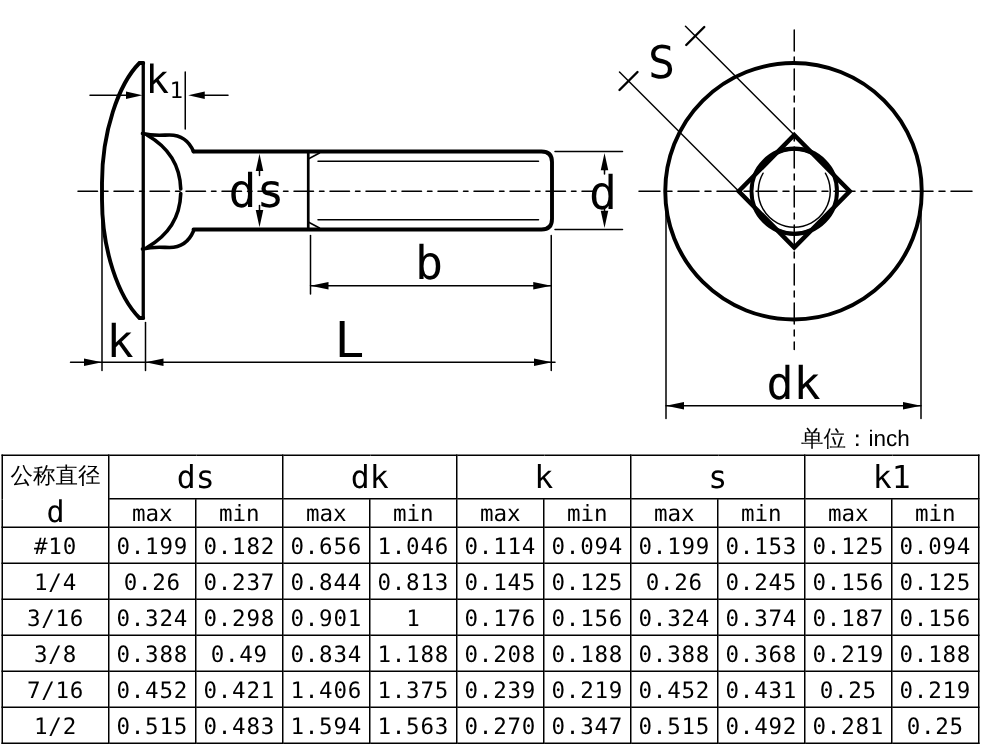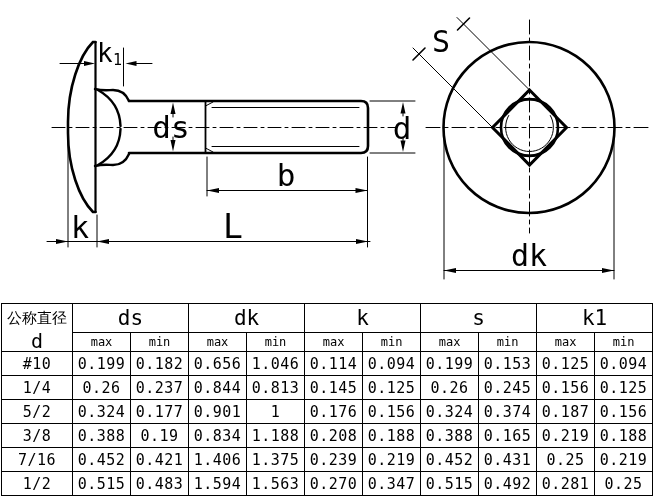--- a/index.html
+++ b/index.html
@@ -11,21 +11,21 @@
   table.spec{position:absolute;top:303px;left:1px;border-collapse:collapse;table-layout:fixed;
              width:652px;}
   table.spec td,table.spec th{border:1.5px solid #000;padding:0;text-align:center;
              vertical-align:middle;font-weight:normal;overflow:hidden;white-space:nowrap;}
   tr.group-row{height:29px;}
   tr.sub-row{height:19px;}
   tr.data-row{height:24px;margin-top:32px;}
   .corner-cell div.cn{font-size:15px;line-height:27px;font-family:Liberation Serif, serif;}
   .corner-cell div.dd{font-size:20px;line-height:18px;font-family:"DejaVu Sans Mono",monospace;}
   .group-cell{font-size:21px;font-family:"DejaVu Sans Mono",monospace;}
-  .sub-cell{font-size:12px;font-family:"DejaVu Sans Mono",monospace;margin-top:48px;}
+  .sub-cell{font-size:15px;font-family:"DejaVu Sans Mono",monospace;margin-top:48px;}
   .num-cell,.rowlabel-cell{font-size:15px;font-family:"DejaVu Sans Mono",monospace;letter-spacing:0.5px;}
 </style>
 </head>
 <body>
 
 <div class="stage">
 
   <svg width="654" height="303" viewBox="0 0 654 303" fill="none" stroke="#000" stroke-linecap="round">
 
     <g>
@@ -124,20 +124,21 @@
         <line x1="614" y1="132" x2="614" y2="279"></line>
         <line x1="444" y1="270.5" x2="614" y2="270.5"></line>
         <path fill="#000" stroke="none" d="M444,270.5 L456,268 L456,273 Z"></path>
         <path fill="#000" stroke="none" d="M614,270.5 L602,268 L602,273 Z"></path>
         <text x="529" y="266" font-size="30" text-anchor="middle" stroke="none">dk</text>
       </g>
     </g>
   </svg>
 
   
+  <div class="unit-note">单位：inch</div>
 
   
   <table class="spec">
     <colgroup>
       <col style="width:71px">
       <col style="width:58px">
         <col style="width:58px">
         <col style="width:58px">
         <col style="width:58px">
       <col style="width:58px">
@@ -191,42 +192,42 @@
       <td class="num-cell">0.844</td>
       <td class="num-cell">0.813</td>
       <td class="num-cell">0.145</td>
       <td class="num-cell">0.125</td>
       <td class="num-cell">0.26</td>
       <td class="num-cell">0.245</td>
       <td class="num-cell">0.156</td>
       <td class="num-cell">0.125</td>
     </tr>
     <tr class="data-row">
-      <th class="rowlabel-cell">5/2</th>
+      <th class="rowlabel-cell">3/16</th>
       <td class="num-cell">0.324</td>
-      <td class="num-cell">0.177</td>
+      <td class="num-cell">0.298</td>
       <td class="num-cell">0.901</td>
       <td class="num-cell">1</td>
       <td class="num-cell">0.176</td>
       <td class="num-cell">0.156</td>
       <td class="num-cell">0.324</td>
       <td class="num-cell">0.374</td>
       <td class="num-cell">0.187</td>
       <td class="num-cell">0.156</td>
     </tr>
     <tr class="data-row">
       <th class="rowlabel-cell">3/8</th>
       <td class="num-cell">0.388</td>
-      <td class="num-cell">0.19</td>
+      <td class="num-cell">0.49</td>
       <td class="num-cell">0.834</td>
       <td class="num-cell">1.188</td>
       <td class="num-cell">0.208</td>
       <td class="num-cell">0.188</td>
       <td class="num-cell">0.388</td>
-      <td class="num-cell">0.165</td>
+      <td class="num-cell">0.368</td>
       <td class="num-cell">0.219</td>
       <td class="num-cell">0.188</td>
     </tr>
     <tr class="data-row">
       <th class="rowlabel-cell">7/16</th>
       <td class="num-cell">0.452</td>
       <td class="num-cell">0.421</td>
       <td class="num-cell">1.406</td>
       <td class="num-cell">1.375</td>
       <td class="num-cell">0.239</td>

